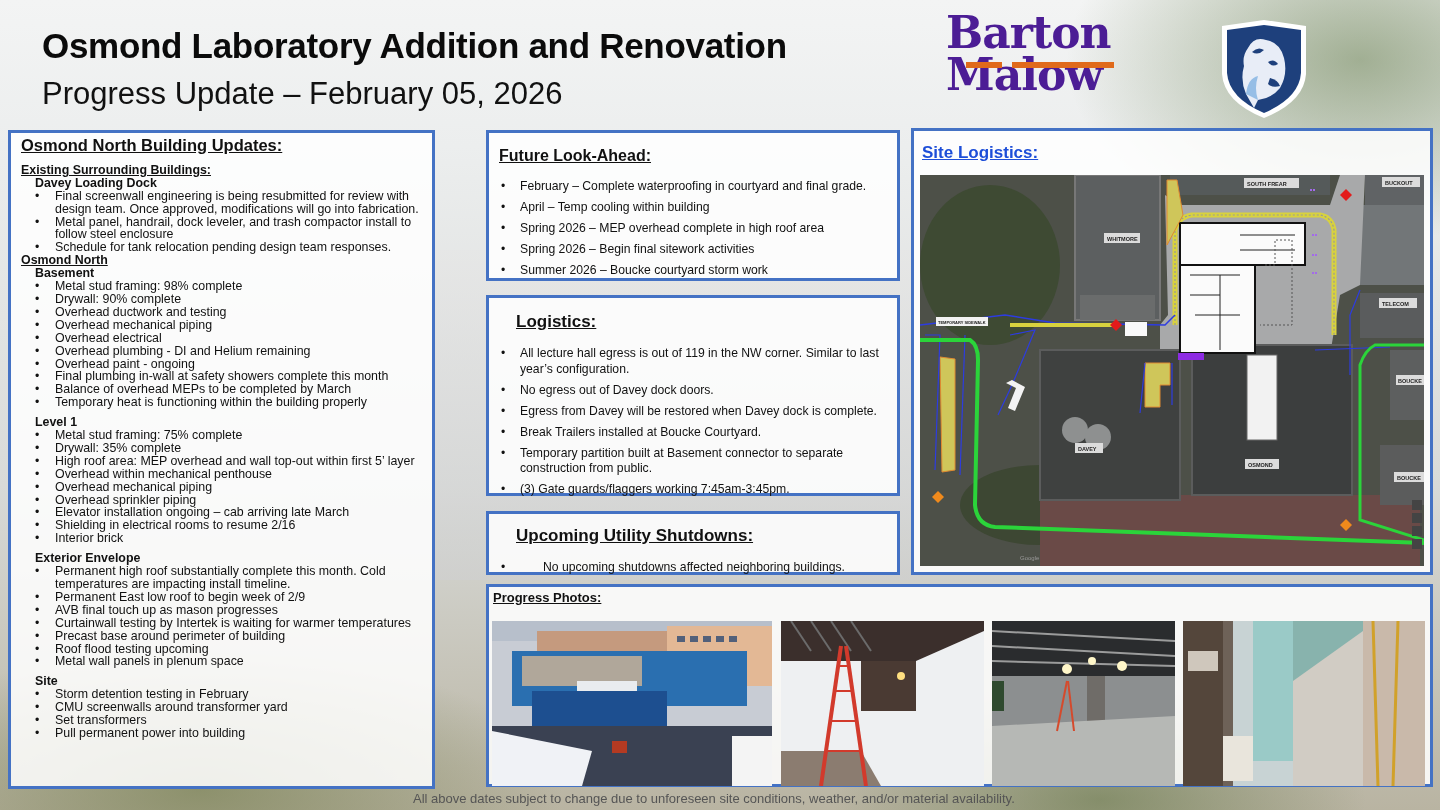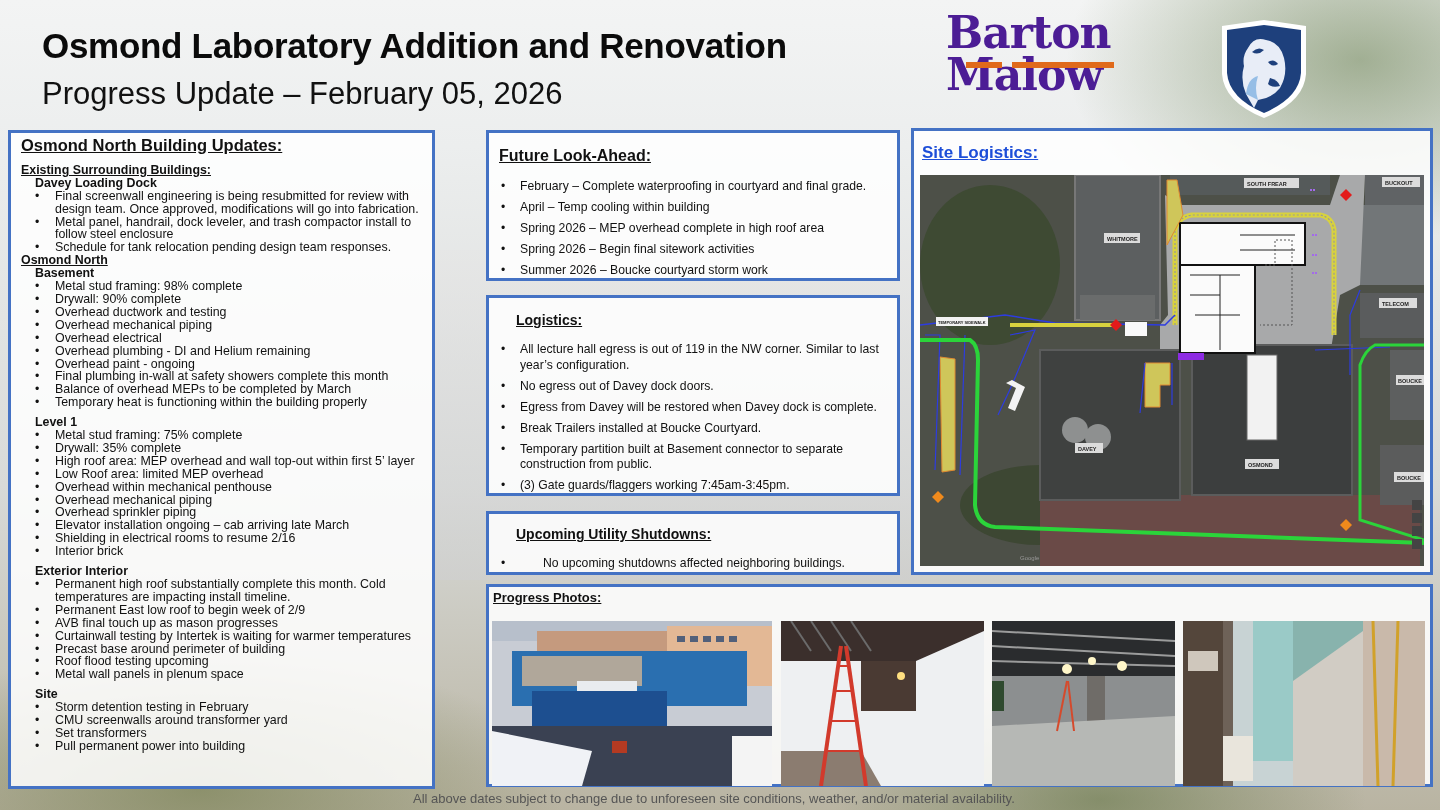--- a/index.html
+++ b/index.html
@@ -56,21 +56,21 @@
   ul.blist li { position: relative; padding-left: 20px; }
   ul.blist li::before { content: "•"; position: absolute; left: 0; top: 0; }
   
   #future { left: 486px; top: 130px; width: 414px; height: 151px; padding: 14px 10px; font-size: 12.2px; }
   #logistics { left: 486px; top: 295px; width: 414px; height: 201px; padding: 14px 10px; font-size: 12.2px; }
   #utility { left: 486px; top: 511px; width: 414px; height: 64px; padding: 12px 10px; font-size: 12.2px; }
   .mlist { list-style: none; margin-top: 14px; }
   .mlist li { position: relative; padding-left: 21px; line-height: 15.5px; margin-bottom: 5.5px; }
   .mlist li::before { content: "•"; position: absolute; left: 2px; top: 0; }
   #utility .mlist li { padding-left: 44px; }
-  #logistics .panel-title, #utility .panel-title { font-size: 14px; padding-left: 17px; }
+  #logistics .panel-title, #utility .panel-title { font-size: 17px; padding-left: 17px; }
   #future .panel-title { font-size: 16px; }
   
   #site { left: 911px; top: 128px; width: 522px; height: 447px; padding: 12px 8px; }
   #site .panel-title { font-size: 17px; color: #1d4ed8; }
   .map {
     position: absolute; left: 6px; top: 44px; width: 504px; height: 391px;
     background: #4b4e4a; overflow: hidden;
   }
   
   #photos { left: 486px; top: 584px; width: 947px; height: 203px; padding: 3px 4px; }
@@ -131,30 +131,29 @@
     <li>Final plumbing in-wall at safety showers complete this month</li>
     <li>Balance of overhead MEPs to be completed by March</li>
     <li>Temporary heat is functioning within the building properly</li>
   </ul>
 
   <div class="sub-h gap">Level 1</div>
   <ul class="blist">
     <li>Metal stud framing: 75% complete</li>
     <li>Drywall: 35% complete</li>
     <li>High roof area: MEP overhead and wall top-out within first 5’ layer</li>
-    <li>Low Roof area: limited MEP overhead</li>
     <li>Overhead within mechanical penthouse</li>
     <li>Overhead mechanical piping</li>
     <li>Overhead sprinkler piping</li>
     <li>Elevator installation ongoing – cab arriving late March</li>
     <li>Shielding in electrical rooms to resume 2/16</li>
     <li>Interior brick</li>
   </ul>
 
-  <div class="sub-h gap">Exterior Interior</div>
+  <div class="sub-h gap">Exterior Envelope</div>
   <ul class="blist">
     <li>Permanent high roof substantially complete this month. Cold temperatures are impacting install timeline.</li>
     <li>Permanent East low roof to begin week of 2/9</li>
     <li>AVB final touch up as mason progresses</li>
     <li>Curtainwall testing by Intertek is waiting for warmer temperatures</li>
     <li>Precast base around perimeter of building</li>
     <li>Roof flood testing upcoming</li>
     <li>Metal wall panels in plenum space</li>
   </ul>
 

